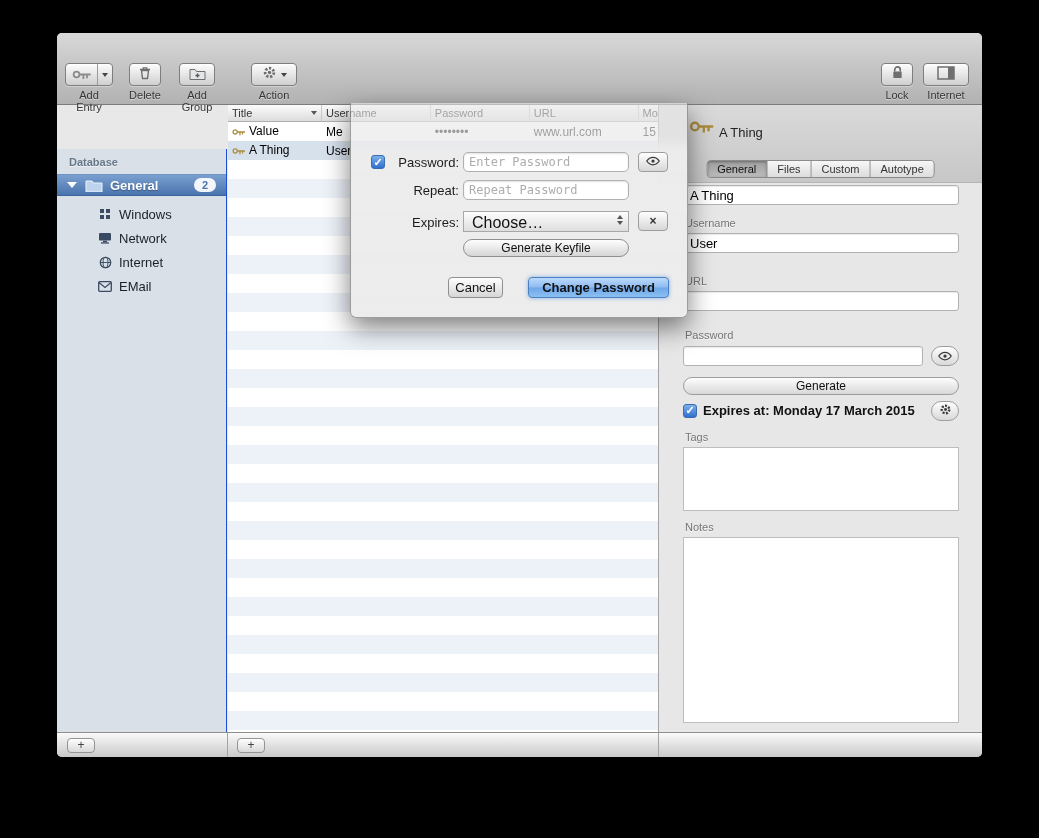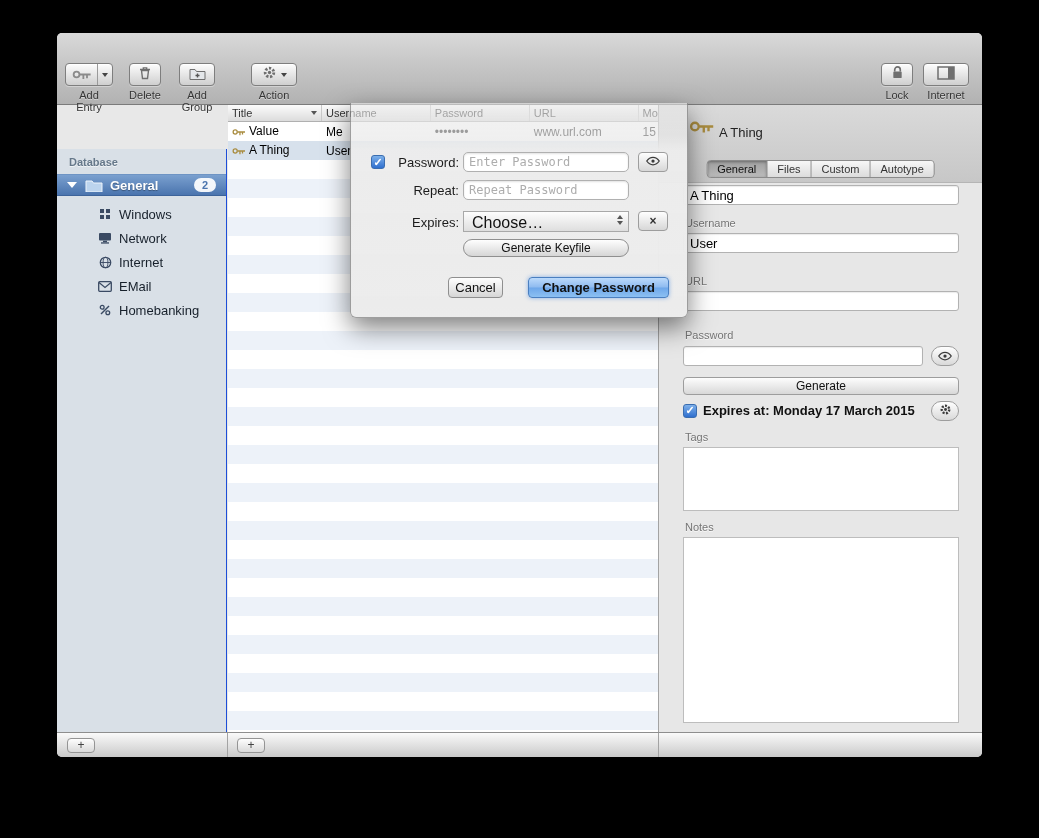--- a/index.html
+++ b/index.html
@@ -73,21 +73,21 @@
   .insp-title { position:absolute; left:60px; top:20px; font-size:13px; color:#222; }
   .tabs { position:absolute; left:50%; transform:translateX(-50%); top:55px; display:flex; border:1px solid #8b8b8b; border-radius:4px; overflow:hidden; height:18px; }
   .tab { font-size:11px; color:#333; padding:2px 10px; background:linear-gradient(180deg,#f7f7f7,#dcdcdc); border-right:1px solid #8b8b8b; white-space:nowrap; }
   .tab:last-child { border-right:none; }
   .tab.sel { background:linear-gradient(180deg,#9f9f9f,#bcbcbc); box-shadow:inset 0 1px 3px rgba(0,0,0,0.35); color:#111; }
   .fld-label { position:absolute; left:26px; font-size:11px; color:#757575; text-shadow:0 1px 0 rgba(255,255,255,0.7); }
   .fld { position:absolute; left:24px; width:276px; height:20px; border:1px solid #b2b2b2; border-radius:3px; background:#fff;
     font-size:13px; padding:0 6px; outline:none; box-shadow:inset 0 1px 1px rgba(0,0,0,0.08); font-family:"Liberation Sans",sans-serif; }
   .oval-btn { position:absolute; width:28px; height:20px; border:1px solid #9d9d9d; border-radius:10px;
     background:linear-gradient(180deg,#fefefe,#d9d9d9); display:flex; align-items:center; justify-content:center; }
-  .pill-btn { position:absolute; left:24px; width:276px; height:18px; border:1px solid #9d9d9d; border-radius:4px;
+  .pill-btn { position:absolute; left:24px; width:276px; height:18px; border:1px solid #9d9d9d; border-radius:9px;
     background:linear-gradient(180deg,#fdfdfd,#d8d8d8); font-size:12px; color:#111; text-align:center; line-height:16px; }
   .box { position:absolute; left:24px; width:276px; border:1px solid #bdbdbd; background:#fff; resize:none; outline:none; font-family:"Liberation Sans",sans-serif; font-size:12px; padding:3px; }
   .checkbox { width:14px; height:14px; border-radius:3px; border:1px solid #3a6db0;
     background:linear-gradient(180deg,#7db0ea,#2f6fce); color:#fff; font-size:11px; font-weight:bold;
     display:inline-flex; align-items:center; justify-content:center; line-height:1; }
   .expires-row { position:absolute; left:24px; top:298px; display:flex; align-items:center; gap:6px; font-size:13px; font-weight:bold; color:#111; }
 
   
   .bottombar { position:absolute; left:0; right:0; bottom:0; height:25px;
     background:linear-gradient(180deg,#fafafa,#c9c9c9); border-top:1px solid #8e8e8e; }
@@ -252,30 +252,20 @@
         <div class="sb-row" style="top:101px;">
           <span class="sb-icon">
             <svg width="13" height="13" viewBox="0 0 14 14">
                 <circle cx="7" cy="7" r="5.6" fill="none" stroke="#3a4a63" stroke-width="1.4"></circle>
                 <ellipse cx="7" cy="7" rx="2.6" ry="5.6" fill="none" stroke="#3a4a63" stroke-width="1"></ellipse>
                 <path d="M1.4 7h11.2" stroke="#3a4a63" stroke-width="1"></path>
               </svg>
           </span>
           <span>Internet</span>
         </div>
-        <div class="sb-row" style="top:149px;">
-          <span class="sb-icon">
-            <svg width="12" height="12" viewBox="0 0 12 12">
-                <path d="M2 10L10 2" stroke="#3a4a63" stroke-width="1.4"></path>
-                <circle cx="3.2" cy="3.2" r="1.9" fill="none" stroke="#3a4a63" stroke-width="1.3"></circle>
-                <circle cx="8.8" cy="8.8" r="1.9" fill="none" stroke="#3a4a63" stroke-width="1.3"></circle>
-              </svg>
-          </span>
-          <span>Homebanking</span>
-        </div>
       </div>
 
       <div class="entry-list">
         <div class="stripes"></div>
         <div class="list-header">
           <div class="lh-cell c0">
               <span>Title</span>
               <div class="sort-arrow"></div>
             </div>
           <div class="lh-cell c1">

